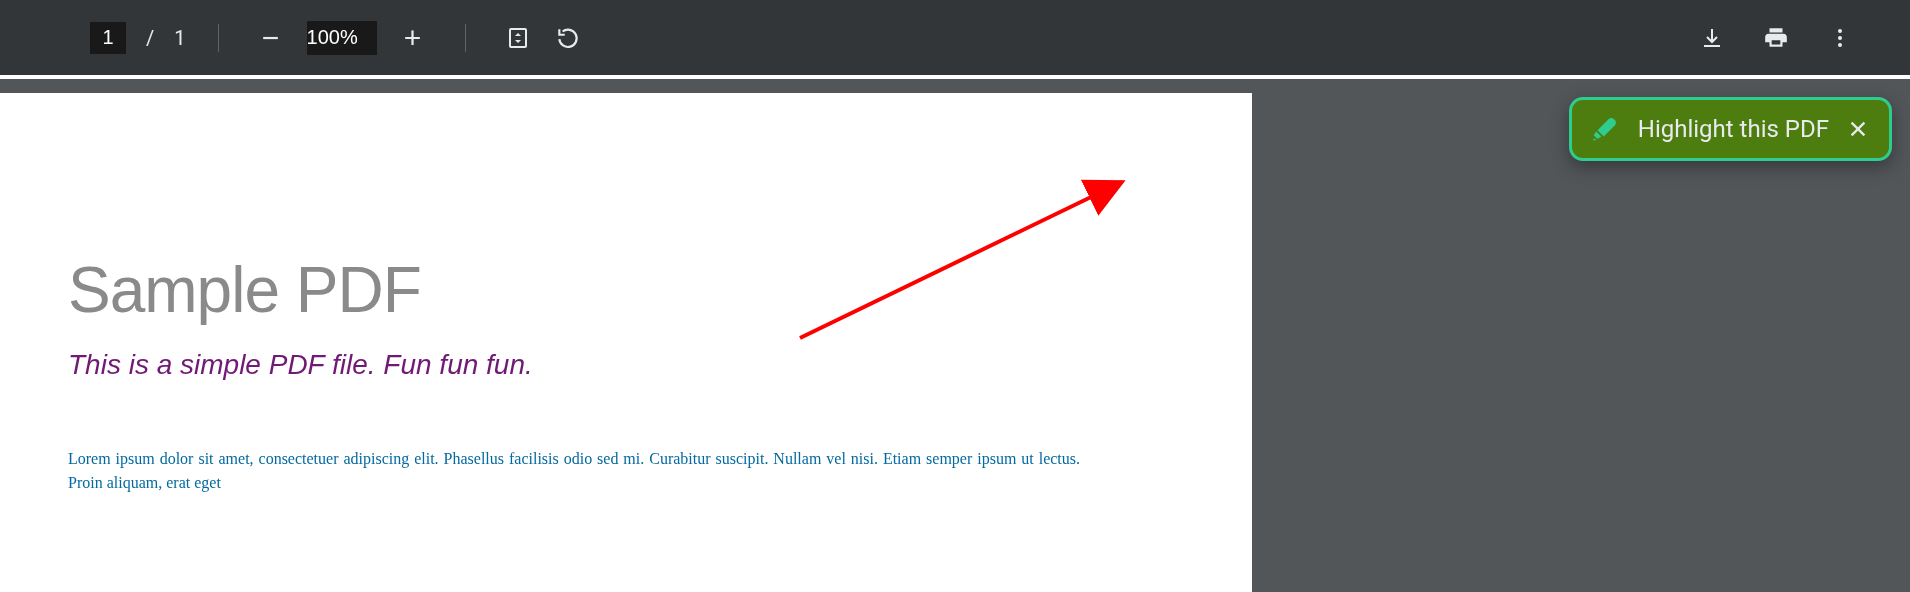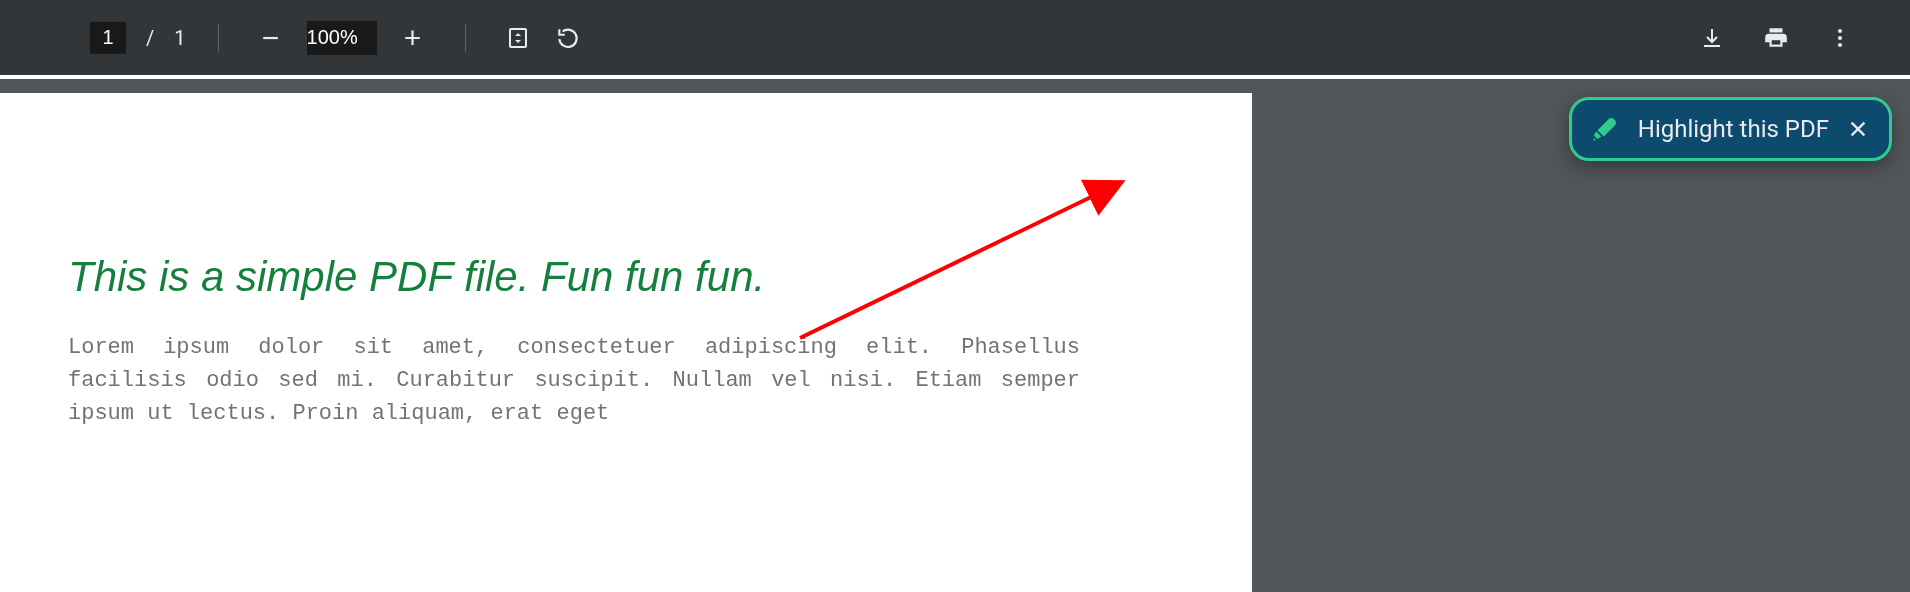--- a/index.html
+++ b/index.html
@@ -109,43 +109,43 @@
     }
     .doc-title {
       font-size: 64px;
       font-weight: 200;
       color: #8a8a8a;
       letter-spacing: -1px;
       margin-bottom: 22px;
       font-family: "Helvetica Neue", Helvetica, Arial, sans-serif;
     }
     .doc-subtitle {
-      font-size: 42px;
+      font-size: 28px;
       font-style: italic;
-      color: #15803d;
-      margin-bottom: 30px;
+      color: #701a75;
+      margin-bottom: 66px;
       font-family: "Helvetica Neue", Helvetica, Arial, sans-serif;
     }
     .doc-body {
-      font-size: 22px;
-      color: #737373;
+      font-size: 16px;
+      color: #0369a1;
       line-height: 1.5;
       text-align: justify;
-      font-family: Liberation Mono, monospace;
+      font-family: Liberation Serif, serif;
       max-width: 1012px;
     }
 
     
     .highlight-popup {
       position: absolute;
       top: 97px;
       right: 18px;
-      background: #0c4a6e;
+      background: #4d7c0f;
       border: 3px solid #2ecc8f;
-      border-radius: 20px;
+      border-radius: 14px;
       padding: 14px 20px 14px 18px;
       display: flex;
       align-items: center;
       gap: 18px;
       box-shadow: 0 6px 18px rgba(0,0,0,0.35);
     }
     .highlight-popup .label {
       color: #e8eaed;
       font-size: 24px;
       font-weight: 400;
@@ -223,20 +223,21 @@
         <circle cx="12" cy="19" r="2"></circle>
       </svg>
     </button>
   </div>
 </div>
 
 <div class="page-edge"></div>
 
 <div class="viewer">
   <div class="page">
+    <h1 class="doc-title">Sample PDF</h1>
     <p class="doc-subtitle">This is a simple PDF file. Fun fun fun.</p>
     <p class="doc-body">
       <span>Lorem ipsum dolor sit amet, consectetuer adipiscing elit. Phasellus facilisis odio sed mi.</span>
       <span>Curabitur suscipit. Nullam vel nisi. Etiam semper ipsum ut lectus. Proin aliquam, erat eget</span>
     </p>
   </div>
 </div>
 
 <svg class="arrow-svg" width="360" height="180" viewBox="0 0 360 180">
   <defs>

